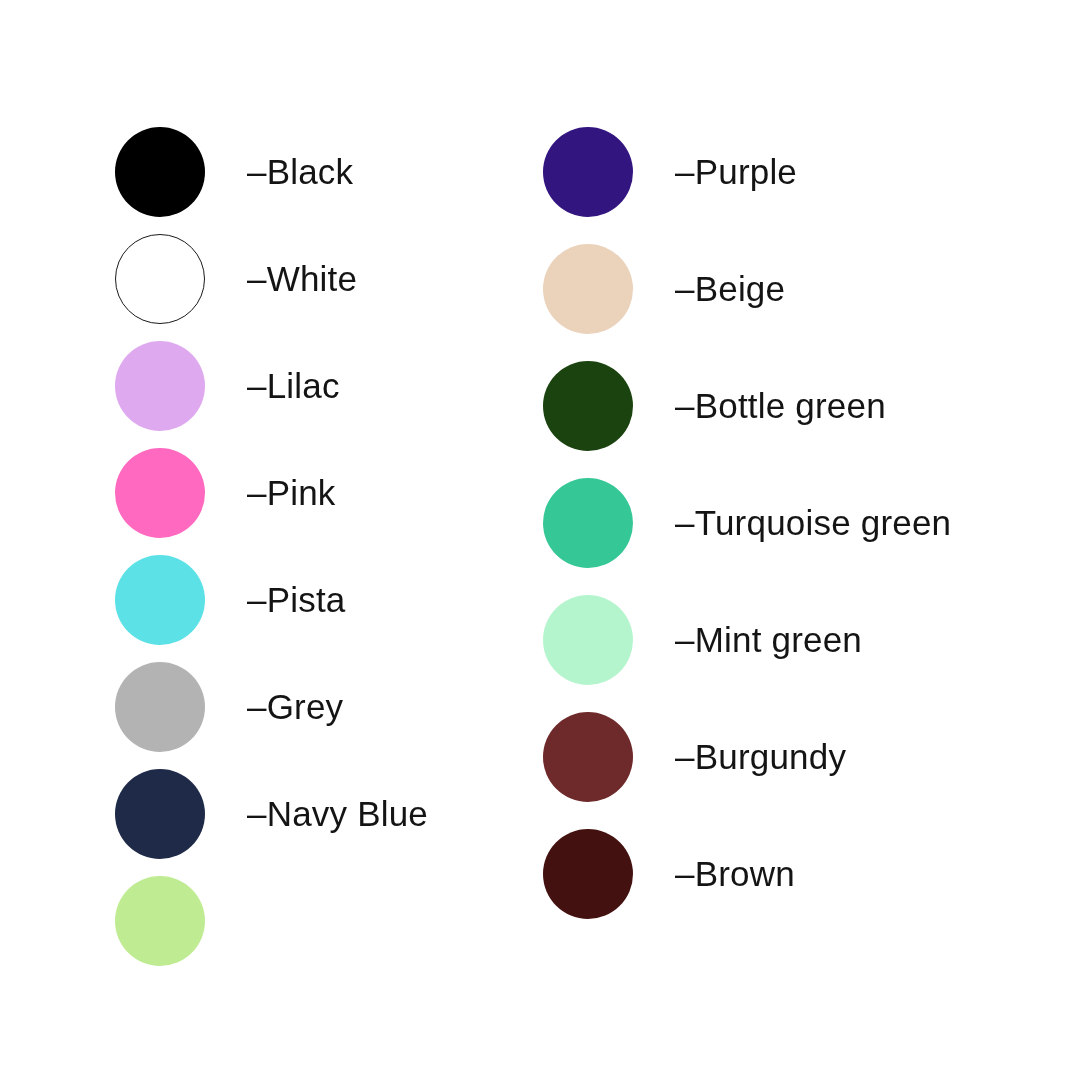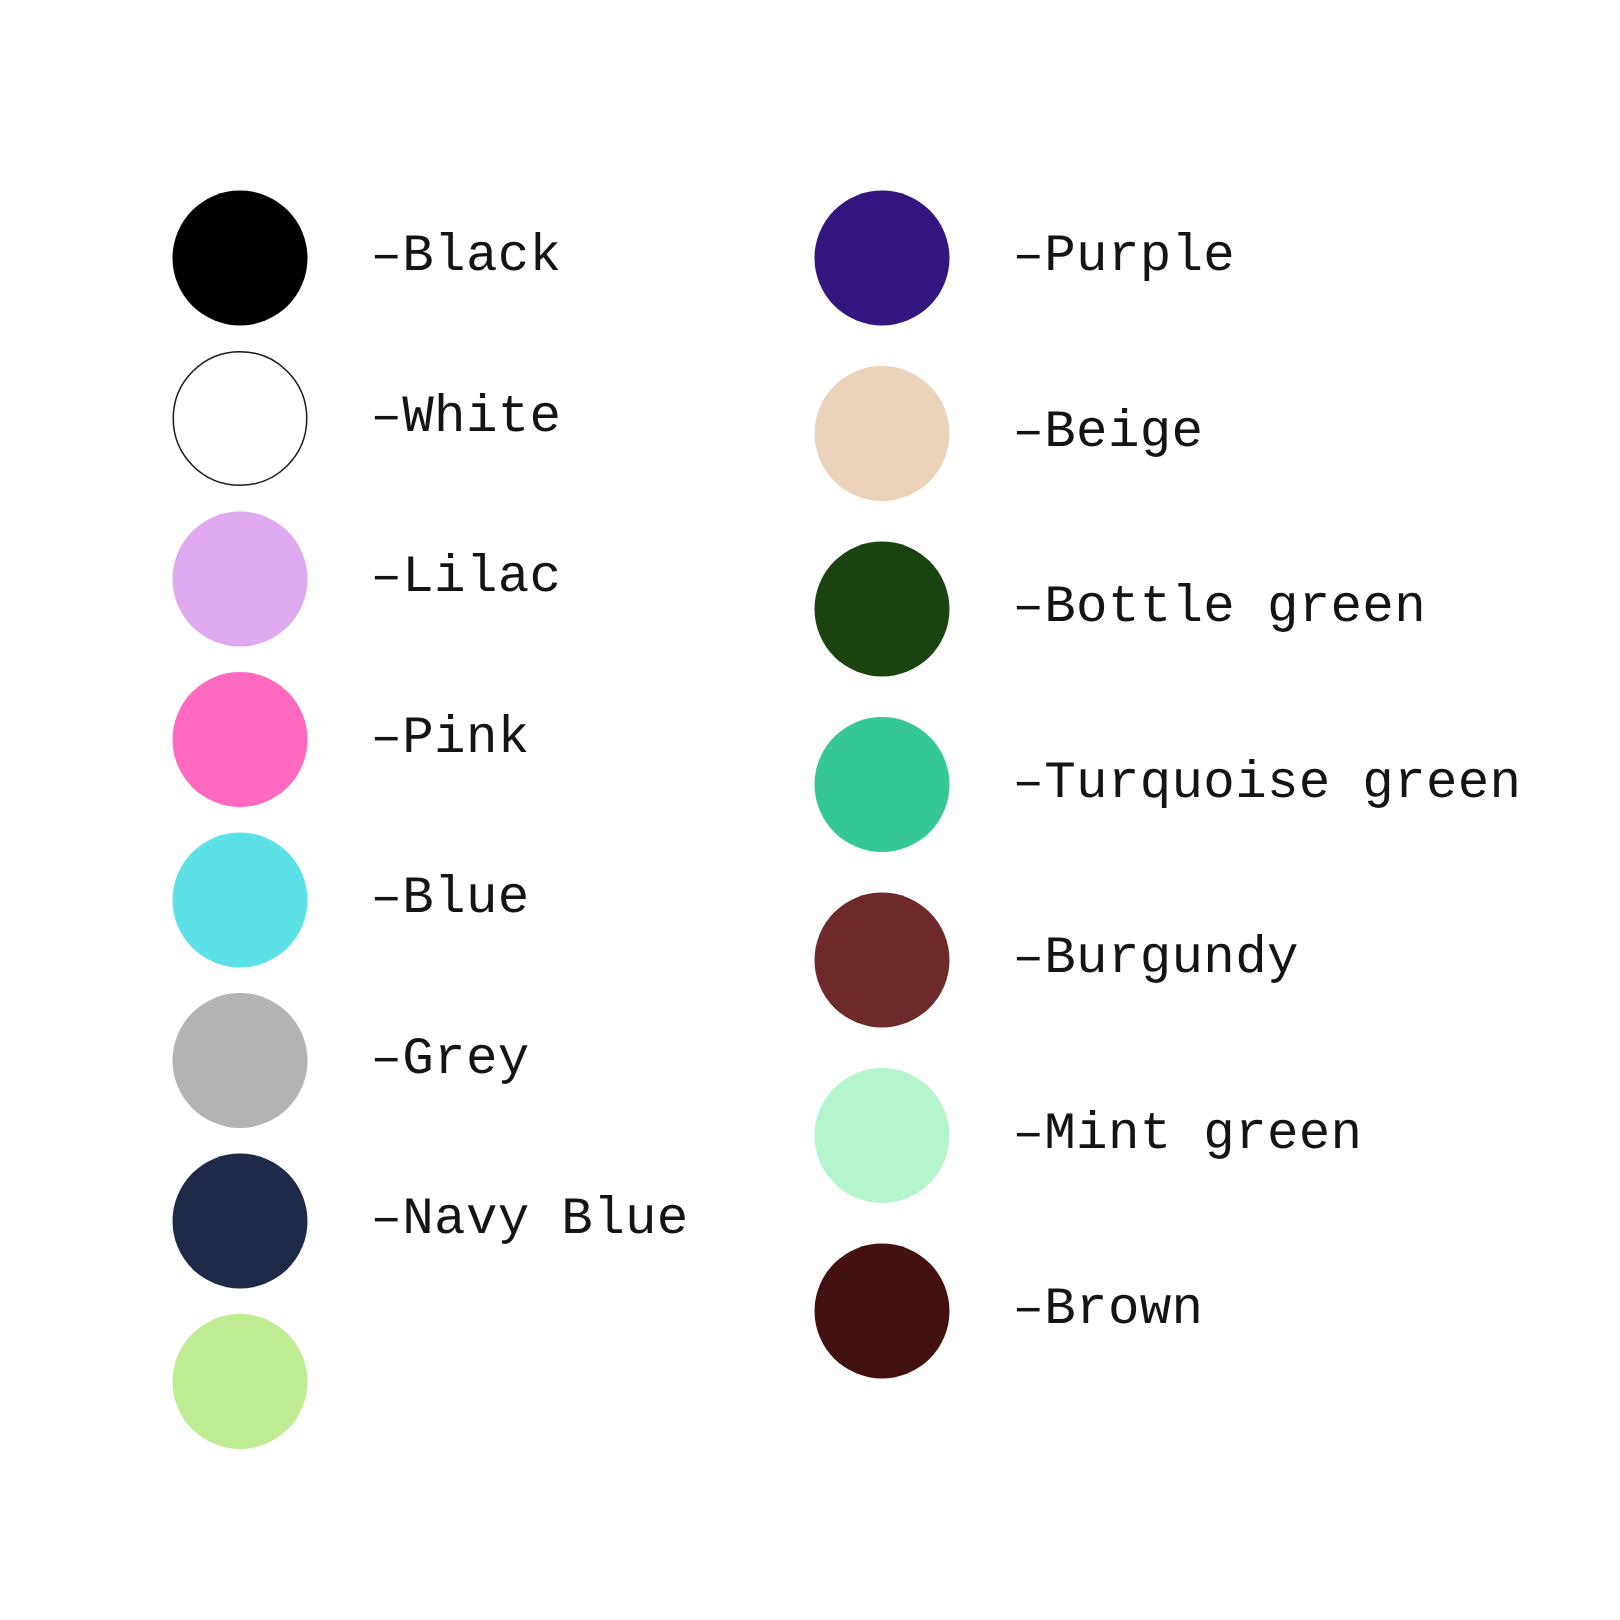--- a/index.html
+++ b/index.html
@@ -11,21 +11,20 @@
     height: 1080px;
     background: #ffffff;
     font-family: "Liberation Sans", sans-serif;
     overflow: hidden;
   }
 
   #legend {
     position: relative;
     width: 1080px;
     height: 1080px;
-    font-family: Liberation Mono, monospace;
   }
 
   .column {
     position: absolute;
     top: 118px;
     display: flex;
     flex-direction: column;
   }
 
   #column-left  { left: 115px; }
@@ -76,21 +75,21 @@
       <div class="swatch-row">
         <div class="swatch-dot" style="background: rgb(223, 169, 240);"></div>
         <span class="swatch-label">–Lilac</span>
       </div>
       <div class="swatch-row">
         <div class="swatch-dot" style="background: rgb(255, 105, 192);"></div>
         <span class="swatch-label">–Pink</span>
       </div>
       <div class="swatch-row">
         <div class="swatch-dot" style="background: rgb(92, 225, 230);"></div>
-        <span class="swatch-label">–Blue</span>
+        <span class="swatch-label">–Pista</span>
       </div>
       <div class="swatch-row">
         <div class="swatch-dot" style="background: rgb(179, 179, 179);"></div>
         <span class="swatch-label">–Grey</span>
       </div>
       <div class="swatch-row">
         <div class="swatch-dot" style="background: rgb(30, 42, 71);"></div>
         <span class="swatch-label">–Navy Blue</span>
       </div>
       <div class="swatch-row">
@@ -108,25 +107,25 @@
       </div>
       <div class="swatch-row">
         <div class="swatch-dot" style="background: rgb(27, 67, 16);"></div>
         <span class="swatch-label">–Bottle green</span>
       </div>
       <div class="swatch-row">
         <div class="swatch-dot" style="background: rgb(53, 199, 149);"></div>
         <span class="swatch-label">–Turquoise green</span>
       </div>
       <div class="swatch-row">
+        <div class="swatch-dot" style="background: rgb(181, 245, 206);"></div>
+        <span class="swatch-label">–Mint green</span>
+      </div>
+      <div class="swatch-row">
         <div class="swatch-dot" style="background: rgb(110, 42, 42);"></div>
         <span class="swatch-label">–Burgundy</span>
-      </div>
-      <div class="swatch-row">
-        <div class="swatch-dot" style="background: rgb(181, 245, 206);"></div>
-        <span class="swatch-label">–Mint green</span>
       </div>
       <div class="swatch-row">
         <div class="swatch-dot" style="background: rgb(67, 18, 16);"></div>
         <span class="swatch-label">–Brown</span>
       </div>
     </div>
 </div>
 
 </body></html>

